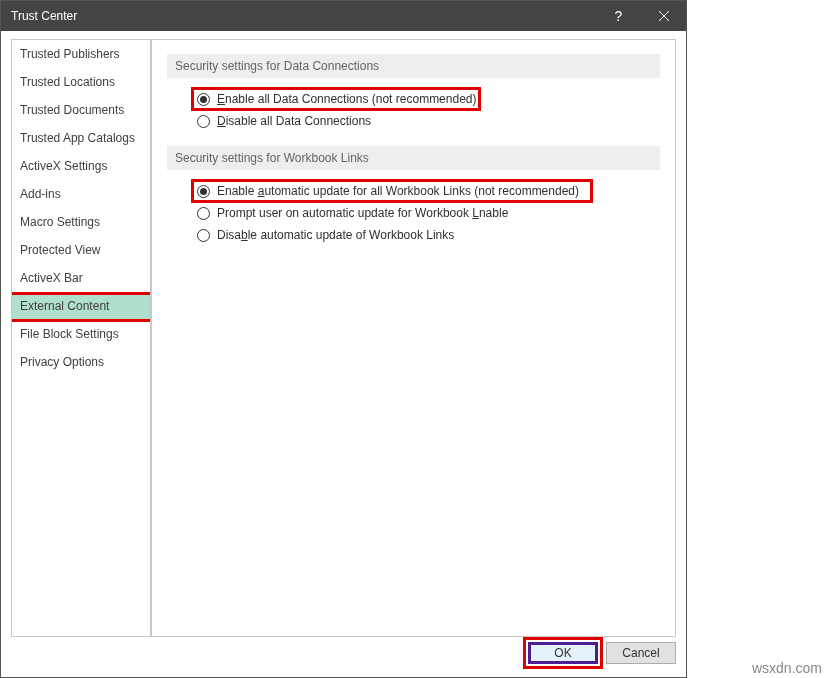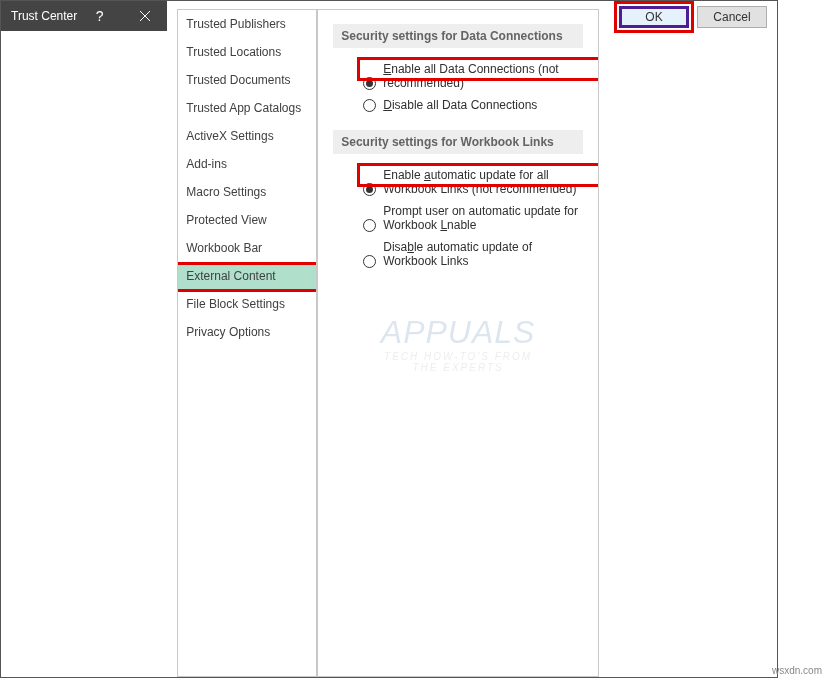--- a/index.html
+++ b/index.html
@@ -12,26 +12,26 @@
       width: 826px;
       height: 678px;
       font-family: "Segoe UI", Tahoma, sans-serif;
       font-size: 12px;
       color: #444;
       background: #fff;
       overflow: hidden;
       position: relative;
     }
     .dialog {
-      width: 778px;
+      width: 687px;
       height: 678px;
       background: #fff;
       border: 1px solid #555;
       display: flex;
-      flex-direction: row;
+      flex-direction: column;
     }
     .titlebar {
       height: 30px;
       background: #444444;
       color: #fff;
       display: flex;
       align-items: center;
       padding: 0 0 0 10px;
       font-size: 12px;
     }
@@ -83,21 +83,21 @@
       flex: 1;
       border: 1px solid #c8c8c8;
       background: #fff;
       padding: 14px 15px;
       position: relative;
       overflow: hidden;
     }
     .section-header {
       background: #eeeeee;
       color: #646464;
-      font-weight: 700;
+      font-weight: 400;
       font-size: 12px;
       padding: 5px 8px;
       margin-bottom: 14px;
     }
     .radio-group {
       padding-left: 30px;
       margin-bottom: 18px;
     }
     .radio-row {
       display: flex;
@@ -171,21 +171,21 @@
     .wm-sub {
       font-size: 10px;
       letter-spacing: 2px;
       text-align: center;
       color: #888;
     }
     .src-tag {
       position: absolute;
       right: 4px;
       bottom: 2px;
-      font-size: 10px;
+      font-size: 14px;
       color: #888;
       z-index: 10;
     }
   </style>
 </head>
 <body>
 
 <div class="dialog">
 
   <div class="titlebar">
@@ -206,34 +206,30 @@
     <div class="sidebar" style="position:relative;">
       <div id="sidebar-list">
           <div class="sidebar-item"><span>Trusted Publishers</span></div>
           <div class="sidebar-item"><span>Trusted Locations</span></div>
           <div class="sidebar-item"><span>Trusted Documents</span></div>
           <div class="sidebar-item"><span>Trusted App Catalogs</span></div>
           <div class="sidebar-item"><span>ActiveX Settings</span></div>
           <div class="sidebar-item"><span>Add-ins</span></div>
           <div class="sidebar-item"><span>Macro Settings</span></div>
           <div class="sidebar-item"><span>Protected View</span></div>
-          <div class="sidebar-item"><span>Workbook Bar</span></div>
+          <div class="sidebar-item"><span>ActiveX Bar</span></div>
           <div class="sidebar-item selected"><span>External Content</span></div>
           <div class="sidebar-item"><span>File Block Settings</span></div>
           <div class="sidebar-item"><span>Privacy Options</span></div>
         </div>
       <div class="red-box" style="left:-4px; top:252px; width:148px; height:30px;"></div>
     </div>
 
     <div class="content">
 
-      <div class="watermark">
-        <div>APPUALS</div>
-        <div class="wm-sub">TECH HOW-TO'S FROM THE EXPERTS</div>
-      </div>
 
       <div class="section-header">Security settings for Data Connections</div>
       <div class="radio-group" id="group-dc" style="position:relative;">
           <div class="radio-row" style="position: relative;">
             <span class="radio checked"></span>
             <span class="radio-label"><span></span><span class="u">E</span><span>nable all Data Connections (not recommended)</span></span>
             <div class="red-box" style="left: -6px; top: -5px; height: 24px; width: 289.5px;"></div>
           </div>
           <div class="radio-row">
             <span class="radio"></span>

